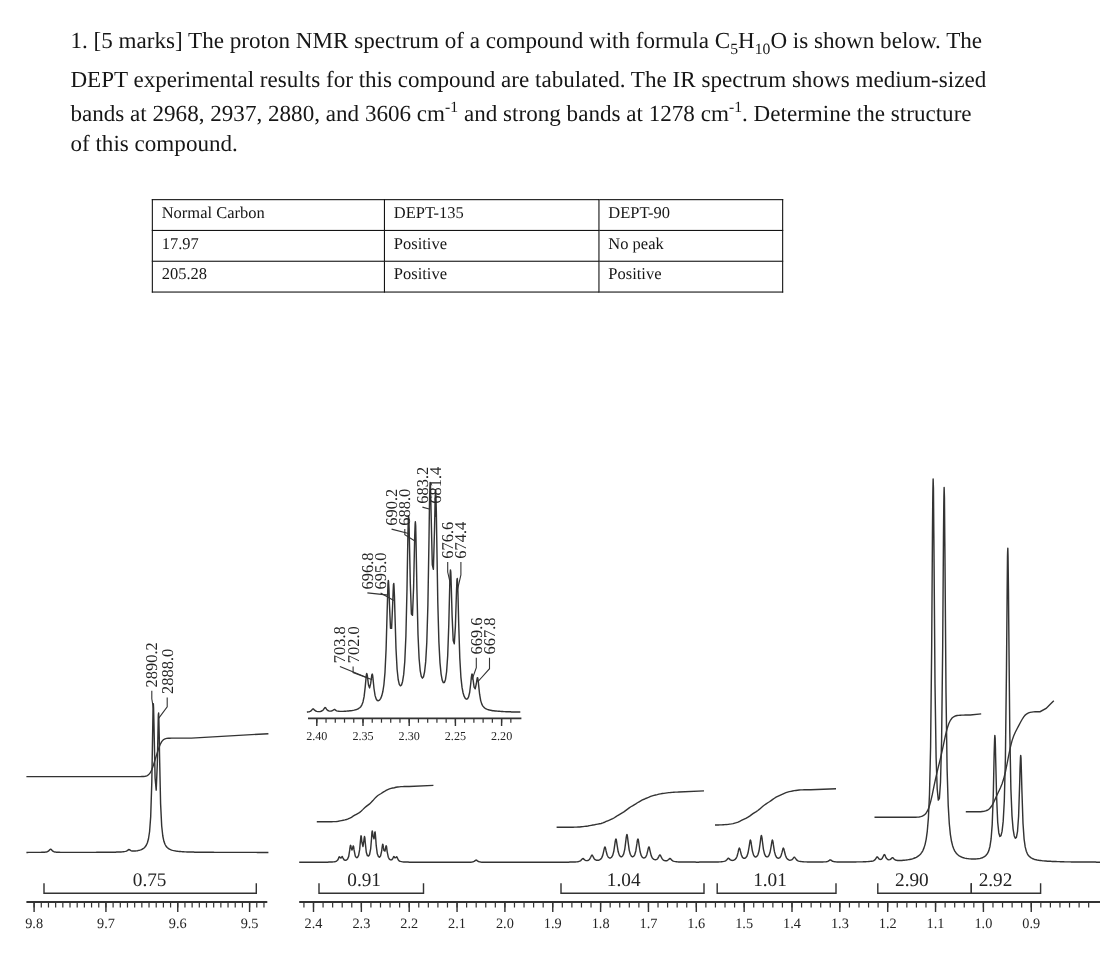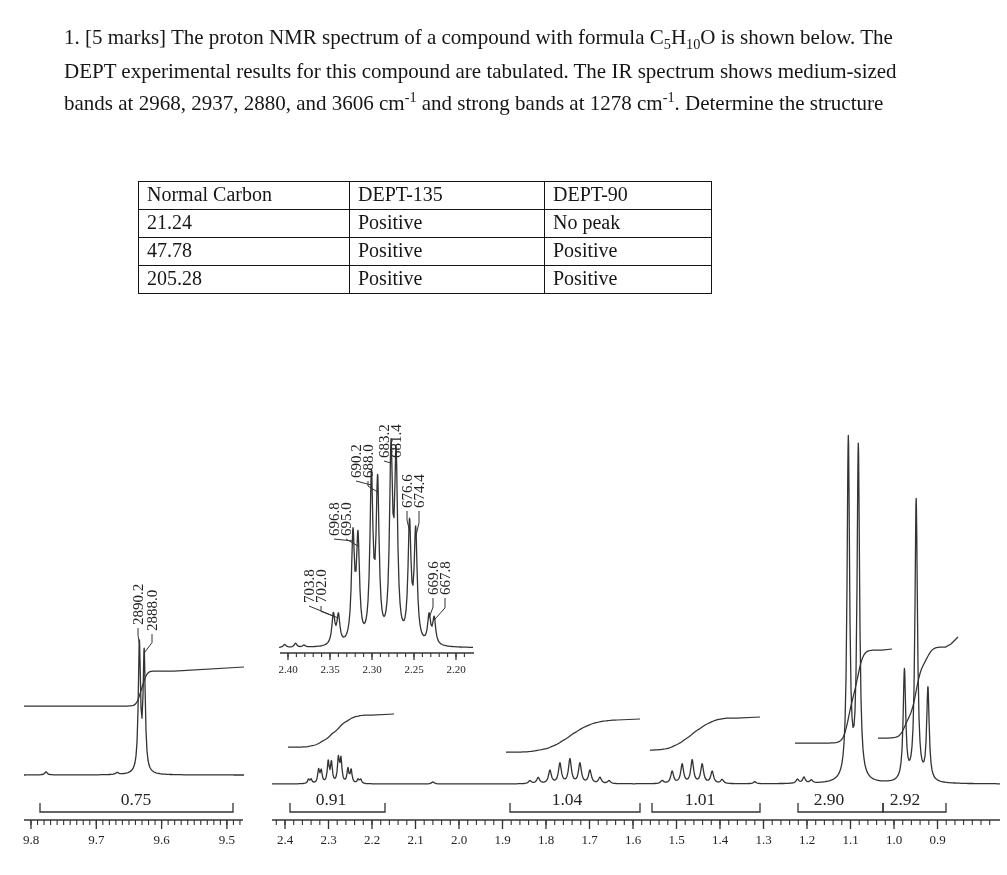--- a/index.html
+++ b/index.html
@@ -1,54 +1,50 @@
 <!DOCTYPE html>
 <html><head>
 <meta charset="utf-8">
 <style>
   html,body{margin:0;padding:0;background:#fff;}
   #page{position:relative;width:1007px;height:875px;background:#ffffff;overflow:hidden;
         font-family:"Liberation Serif", serif;color:#161616;}
   #question{position:absolute;left:64px;top:24px;width:900px;font-size:21px;line-height:26.5px;}
   #question sub{font-size:0.68em;}
   #question sup{font-size:0.68em;}
-  #dept-table{position:absolute;left:138px;top:181px;border-collapse:collapse;font-size:20px;}
+  #dept-table{position:absolute;left:138px;top:181px;border-collapse:collapse;font-size:15px;}
   #dept-table td,#dept-table th{border:1.6px solid #141414;font-weight:normal;text-align:left;
         padding:0px 8px 2px 8px;height:25px;white-space:nowrap;}
   #spec-wrap{position:absolute;left:0;top:388px;width:1007px;height:487px;}
   svg text{font-family:"Liberation Serif", serif;fill:#242424;}
 </style>
 </head>
 <body>
 <div id="page">
 
   <div id="question">
       <div><span>1. [5 marks] The proton NMR spectrum of a compound with formula C</span><sub>5</sub><span>H</span><sub>10</sub><span>O is shown below. The</span></div>
       <div><span>DEPT experimental results for this compound are tabulated. The IR spectrum shows medium-sized</span></div>
       <div><span>bands at 2968, 2937, 2880, and 3606 cm</span><sup>-1</sup><span> and strong bands at 1278 cm</span><sup>-1</sup><span>. Determine the structure</span></div>
+      <div><span>of this compound.</span></div>
     </div>
 
   <table id="dept-table">
     <thead>
         <tr>
           <th style="width: 194px;">Normal Carbon</th>
           <th style="width: 178px;">DEPT-135</th>
           <th style="width: 150px;">DEPT-90</th>
         </tr>
       </thead>
     <tbody>
         <tr>
-          <td>21.24</td>
+          <td>17.97</td>
           <td>Positive</td>
           <td>No peak</td>
-        </tr>
-        <tr>
-          <td>47.78</td>
-          <td>Positive</td>
-          <td>Positive</td>
         </tr>
         <tr>
           <td>205.28</td>
           <td>Positive</td>
           <td>Positive</td>
         </tr>
       </tbody>
   </table>
 
   <div id="spec-wrap">

